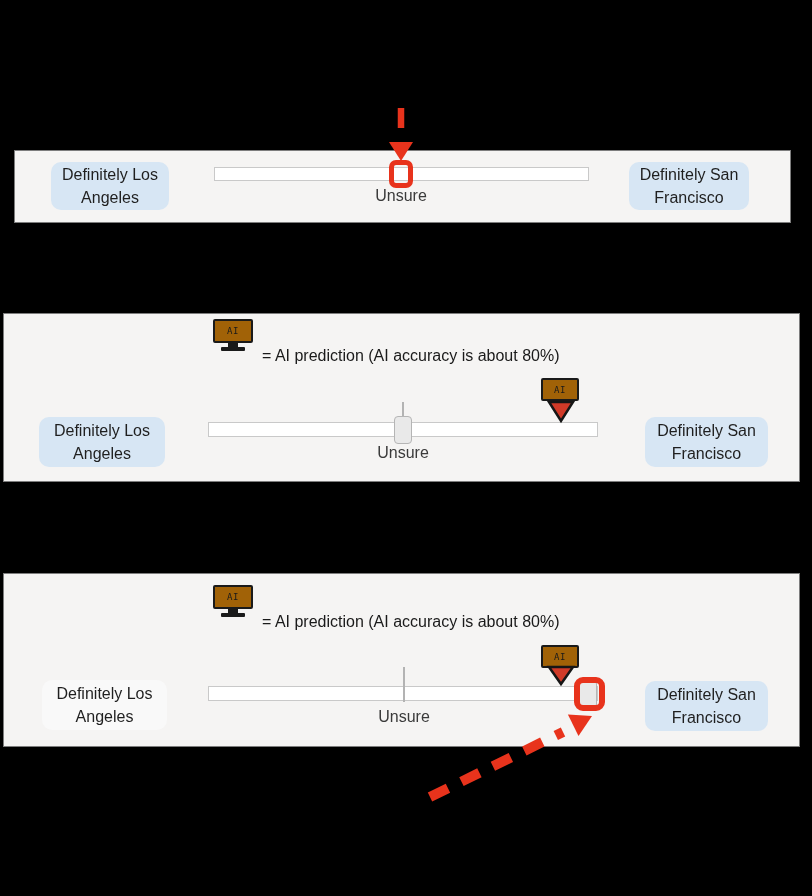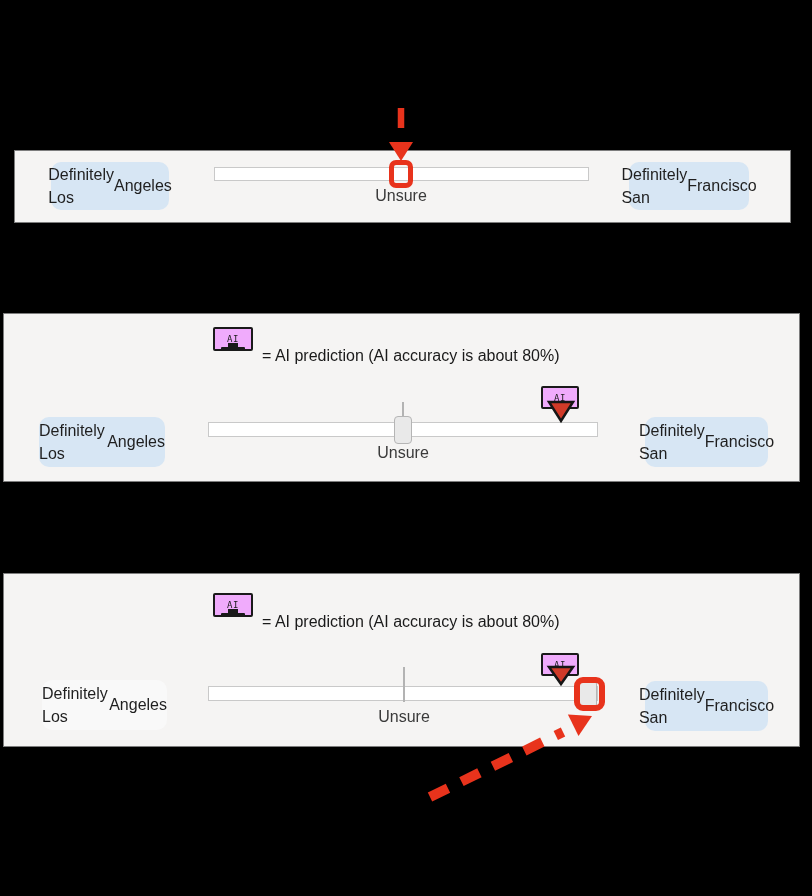--- a/index.html
+++ b/index.html
@@ -8,22 +8,22 @@
     font-family:"Liberation Sans","DejaVu Sans",sans-serif;
     -webkit-font-smoothing:antialiased;
   }
   .stage{position:relative;width:812px;height:896px;}
 
   .panel{
     position:absolute;background:#f5f4f3;border:1.5px solid #7d7d7d;
     box-sizing:border-box;
   }
   .side-label{
-    position:absolute;border-radius:10px;display:flex;flex-direction:row;
-    justify-content:center;align-items:center;text-align:left;
+    position:absolute;border-radius:10px;display:flex;flex-direction:column;
+    justify-content:center;align-items:center;text-align:right;
     font-size:16px;line-height:1.45;color:#1f1f1f;box-sizing:border-box;
   }
   .side-label.blue{background:#d7e6f4;}
   .side-label.faded{background:#f9f9f9;}
 
   .track{
     position:absolute;background:#ffffff;border:1.5px solid #c9c9c9;
     box-sizing:border-box;
   }
   .tick{position:absolute;width:2px;background:#b3b3b3;}
@@ -31,25 +31,24 @@
     position:absolute;background:#e9e9e9;border:1.5px solid #b5b5b5;
     border-radius:4px;box-sizing:border-box;
   }
   .unsure{
     position:absolute;width:140px;text-align:center;
     font-size:16px;color:#3a3a3a;
   }
 
   .legend-icon{position:absolute;width:40px;height:34px;}
   .monitor{
-    box-sizing:border-box;border:2.5px solid #1a1a1a;background:#f0abfc;
+    box-sizing:border-box;border:2.5px solid #1a1a1a;background:#a16207;
     border-radius:2px;display:flex;align-items:center;justify-content:center;
     font-family:"DejaVu Sans Mono",monospace;font-size:9px;letter-spacing:.5px;
     color:#1a1a1a;
-    margin-top:8px;
   }
   .legend-icon .monitor{width:40px;height:24px;}
   .legend-icon .neck{position:absolute;left:15px;top:24px;width:10px;height:4px;background:#1a1a1a;}
   .legend-icon .base{position:absolute;left:8px;top:28px;width:24px;height:4px;background:#1a1a1a;border-radius:1px;}
   .legend-text{position:absolute;font-size:16px;color:#1a1a1a;white-space:nowrap;margin-top:22px;}
 
   .ai-marker{position:absolute;width:38px;height:23px;}
   .ai-marker .monitor{width:38px;height:23px;}
 
   .red-rect{

